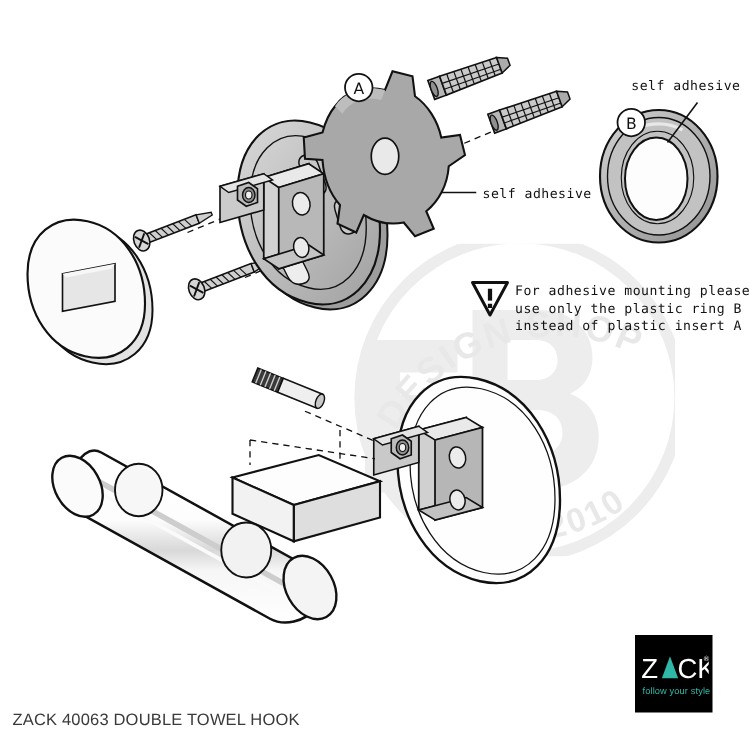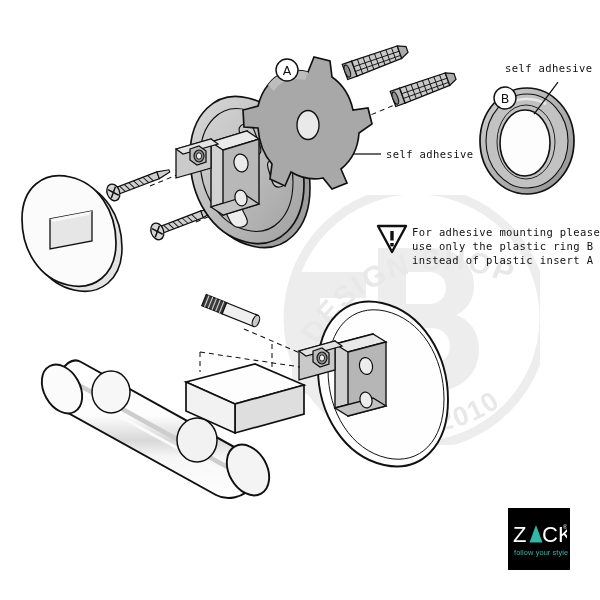--- a/index.html
+++ b/index.html
@@ -394,14 +394,15 @@
   <div id="zack-logo">
     <svg class="logo-word" viewBox="0 0 54 26">
       <text x="0" y="20" font-family="Liberation Sans, sans-serif" font-size="22" font-weight="normal" fill="#ffffff">Z</text>
       <polygon points="16.5,20.5 23,3 29.5,20.5" fill="#2fb8a8"></polygon>
       <text x="29" y="20" font-family="Liberation Sans, sans-serif" font-size="22" font-weight="normal" fill="#ffffff">CK</text>
       <text x="50" y="7" font-family="Liberation Sans, sans-serif" font-size="6" fill="#ffffff">®</text>
     </svg>
     <div class="logo-tag">follow your style</div>
   </div>
 
+  <div id="caption">ZACK 40063 DOUBLE TOWEL HOOK</div>
 
 </div>
 
 </body></html>

